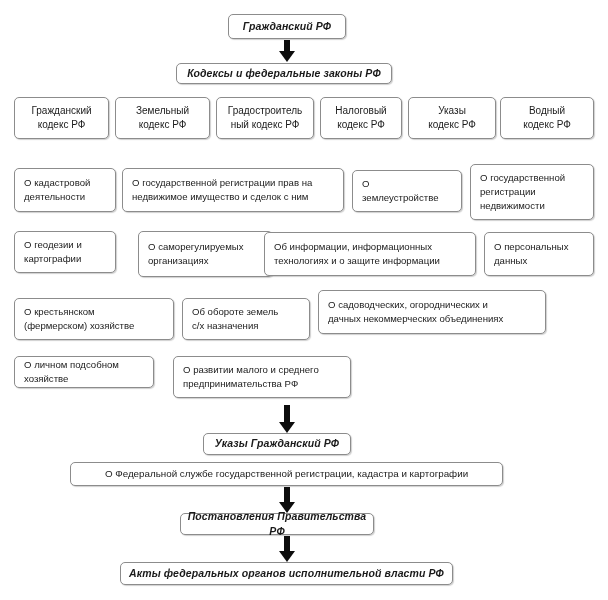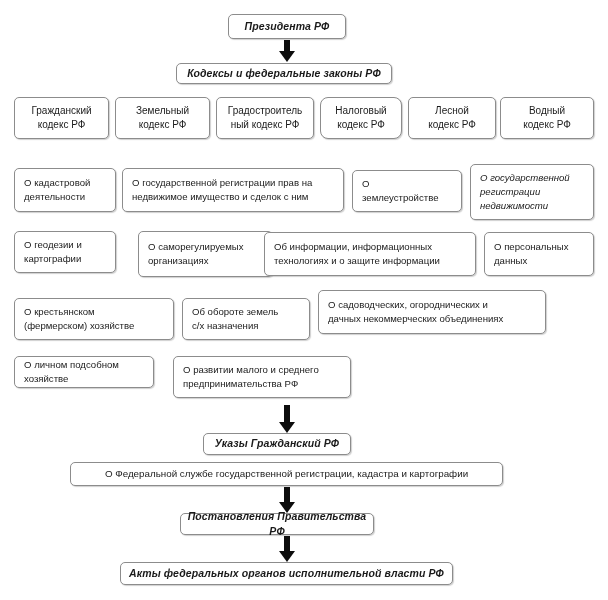--- a/index.html
+++ b/index.html
@@ -86,21 +86,21 @@
     border-right: 8px solid transparent;
     border-top: 11px solid #0d0d0d;
   }
 </style>
 </head>
 <body>
 
 <div id="diagram">
 
   <div class="node center hdr" style="left:228px; top:14px; width:118px; height:25px;">
-    <span class="txt">Президента РФ</span>
+    <span class="txt">Гражданский РФ</span>
   </div>
 
   <div class="arrow" style="left:279px; top:40px; width:16px; height:22px;">
     <div class="shaft" style="height:12px;"></div>
     <div class="head"></div>
   </div>
 
   <div class="node center hdr" style="left:176px; top:63px; width:216px; height:21px;">
     <span class="txt">Кодексы и федеральные законы РФ</span>
   </div>
@@ -110,46 +110,46 @@
 кодекс РФ</span>
   </div>
   <div class="node center codex" style="left:115px; top:97px; width:95px; height:42px;">
     <span class="txt">Земельный
 кодекс РФ</span>
   </div>
   <div class="node center codex" style="left:216px; top:97px; width:98px; height:42px;">
     <span class="txt">Градостроитель
 ный кодекс РФ</span>
   </div>
-  <div class="node center codex" style="left:320px; top:97px; width:82px; height:42px;border-radius:8px;">
+  <div class="node center codex" style="left:320px; top:97px; width:82px; height:42px;">
     <span class="txt">Налоговый
 кодекс РФ</span>
   </div>
   <div class="node center codex" style="left:408px; top:97px; width:88px; height:42px;">
-    <span class="txt">Лесной
+    <span class="txt">Указы
 кодекс РФ</span>
   </div>
   <div class="node center codex" style="left:500px; top:97px; width:94px; height:42px;">
     <span class="txt">Водный
 кодекс РФ</span>
   </div>
 
   <div class="node left law" style="left:14px; top:168px; width:102px; height:44px;">
     <span class="txt">О кадастровой
 деятельности</span>
   </div>
   <div class="node left law" style="left:122px; top:168px; width:222px; height:44px;">
     <span class="txt">О государственной регистрации прав на
 недвижимое имущество и сделок с ним</span>
   </div>
   <div class="node left law" style="left:352px; top:170px; width:110px; height:42px;">
     <span class="txt">О
 землеустройстве</span>
   </div>
-  <div class="node left law" style="left:470px; top:164px; width:124px; height:56px;font-style:italic;">
+  <div class="node left law" style="left:470px; top:164px; width:124px; height:56px;">
     <span class="txt">О государственной
 регистрации
 недвижимости</span>
   </div>
 
   <div class="node left law" style="left:14px; top:231px; width:102px; height:42px;">
     <span class="txt">О геодезии и
 картографии</span>
   </div>
   <div class="node left law" style="left:138px; top:231px; width:135px; height:46px;">

